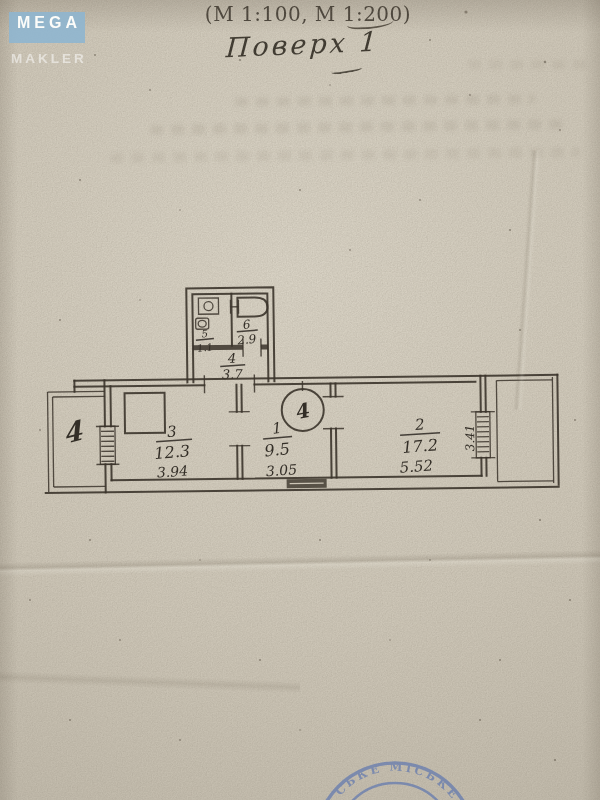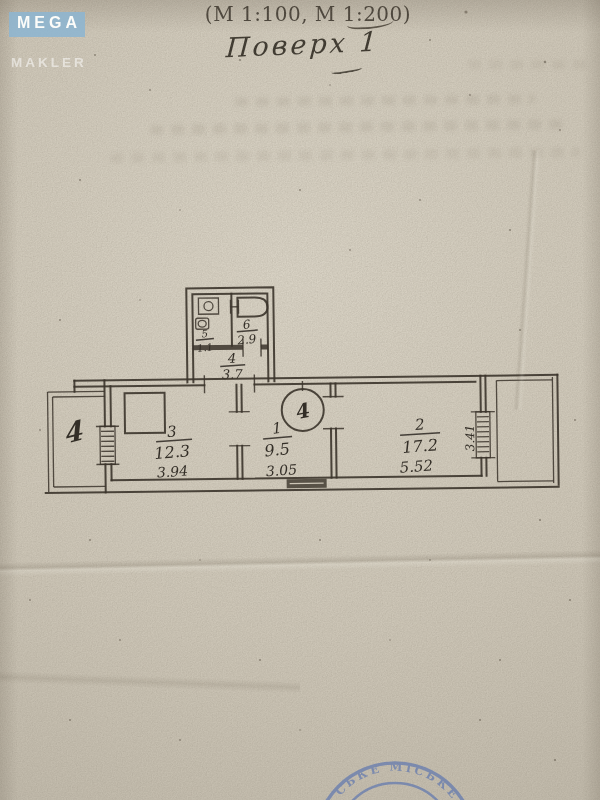--- a/index.html
+++ b/index.html
@@ -2,23 +2,23 @@
 <html><head>
 <meta charset="utf-8">
 <style>
   html,body{margin:0;padding:0}
   body{width:600px;height:800px;overflow:hidden;background:#8a8275}
   .paper{position:relative;width:600px;height:800px;overflow:hidden;
     background:radial-gradient(130% 95% at 48% 34%, #d8d2c4 0%, #ccc5b6 48%, #beb7a8 84%, #aba395 100%);
     font-family:"DejaVu Serif",serif;}
   .watermark{position:absolute;left:9px;top:12px;z-index:5}
   .wm-mega{display:inline-block;background:rgba(141,181,208,.88);color:#fcfcf9;
-    font:bold 16px "Liberation Sans",sans-serif;letter-spacing:4px;padding:2px 4px 5px 8px}
+    font:bold 16px "Liberation Sans",sans-serif;letter-spacing:4px;padding:2px 4px 11px 8px}
   .wm-makler{color:rgba(255,255,255,.52);font:bold 13.5px "Liberation Sans",sans-serif;
-    letter-spacing:3px;margin-top:18px;padding-left:2px}
+    letter-spacing:3px;margin-top:8px;padding-left:2px}
   .scale-text{position:absolute;top:2px;left:0;width:100%;text-align:center;box-sizing:border-box;
     padding-left:16px;font-size:20px;letter-spacing:.5px;color:#49433a}
   .scale-underline{position:absolute;left:347px;top:21px;width:47px;height:6px;
     border-bottom:2.2px solid rgba(66,59,48,.85);border-radius:0 0 70% 40%/0 0 9px 5px;transform:rotate(-3deg)}
   .floor-label{position:absolute;top:29px;left:0;width:100%;text-align:center;box-sizing:border-box;
     padding-left:6px;font-size:27px;font-style:italic;color:#3b362d;letter-spacing:3px;
     transform:rotate(-2.5deg) skewX(-6deg)}
   .floor-underline{position:absolute;left:331px;top:66px;width:31px;height:5px;
     border-bottom:2.4px solid rgba(55,50,41,.85);border-radius:40%;transform:rotate(-9deg)}
   .ghost{position:absolute;filter:blur(2px);opacity:.5;border-radius:4px;

